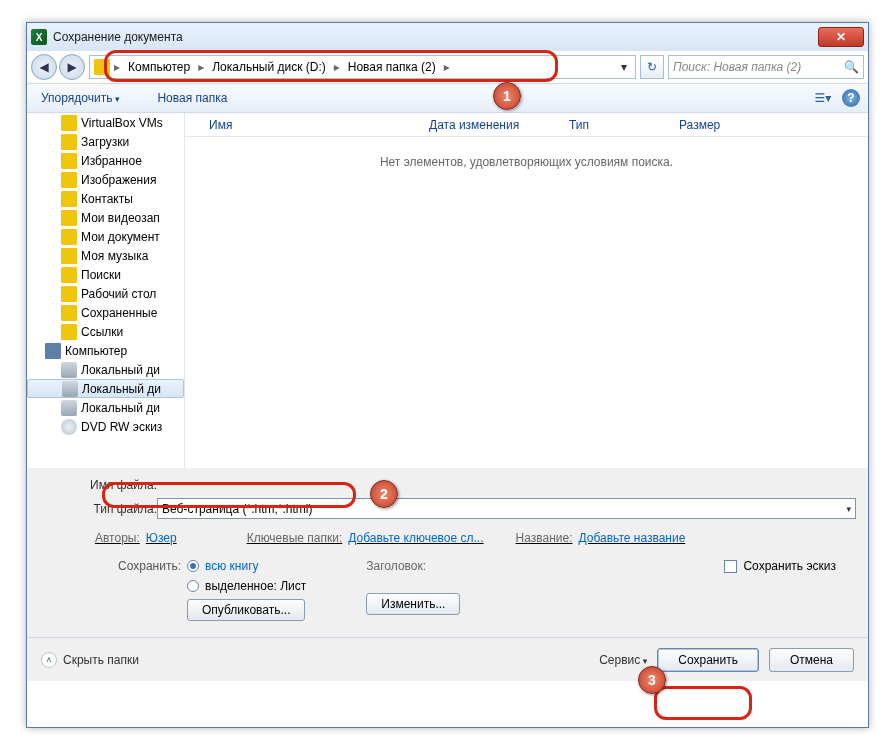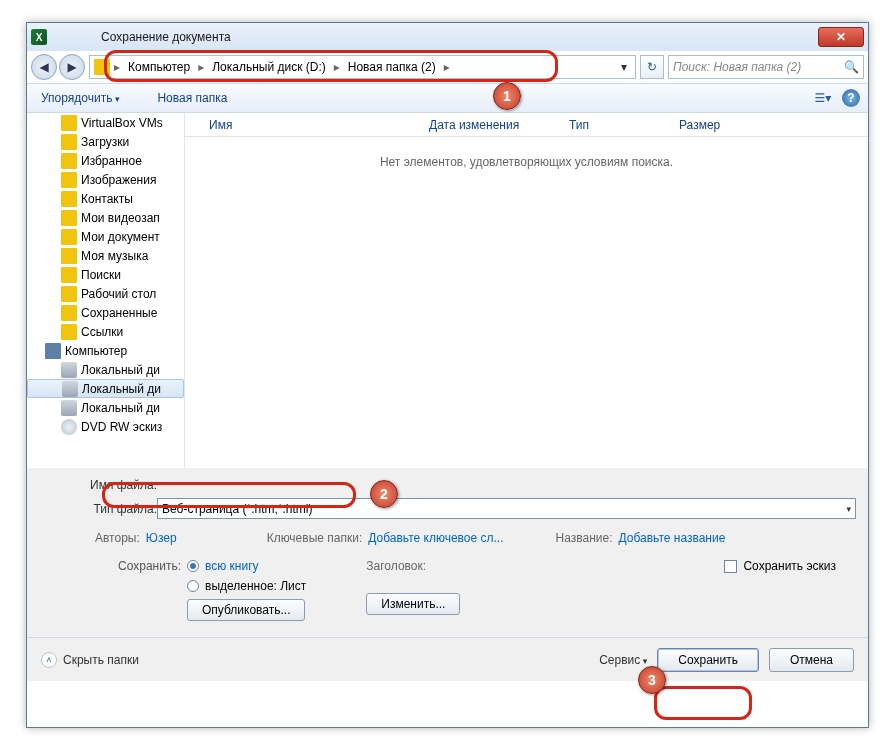--- a/index.html
+++ b/index.html
@@ -1,20 +1,20 @@
 <!DOCTYPE html>
 <html><head>
 <meta charset="utf-8">
 <style>
 * { box-sizing: border-box; margin: 0; padding: 0; font-family: 'Segoe UI', Tahoma, sans-serif; font-size: 12px; }
 body { background: #fff; width: 895px; height: 750px; position: relative; }
 .window { position: absolute; left: 26px; top: 22px; width: 843px; height: 706px; background: #fff; border: 1px solid #5a7aa0; box-shadow: 0 0 8px rgba(0,0,0,0.3); }
 .titlebar { height: 28px; background: linear-gradient(#eaf2fb, #d7e5f5); display: flex; align-items: center; padding: 0 4px; }
 .titlebar .app-icon { width: 16px; height: 16px; background: linear-gradient(135deg,#1a7f37,#0f5323); border-radius: 2px; margin-right: 6px; display:flex;align-items:center;justify-content:center;color:#fff;font-size:10px;font-weight:bold;}
-.titlebar .title { color: #1a1a1a; margin-left: 48px; }
+.titlebar .title { color: #1a1a1a; }
 .titlebar .spacer { flex: 1; }
 .close-btn { width: 46px; height: 20px; background: linear-gradient(#e76d5c,#c0392b); border: 1px solid #8b2416; border-radius: 3px; display:flex;align-items:center;justify-content:center;color:#fff;font-weight:bold;}
 .navbar { height: 32px; display: flex; align-items: center; padding: 2px 4px; gap: 4px; }
 .nav-btns { display:flex; gap:2px; }
 .nav-circle { width: 26px; height: 26px; border-radius: 50%; background: radial-gradient(#eef3f9,#c8d7e8); border:1px solid #8ba4c0; display:flex;align-items:center;justify-content:center;color:#335; }
 .breadcrumb-wrap { flex:1; position:relative; }
 .breadcrumb { height: 24px; border: 1px solid #a9bdd4; background: #fff; display: flex; align-items: center; padding: 0 4px; gap: 2px; }
 .bc-icon { width: 16px; height: 16px; background: #f1c40f; border-radius: 1px; }
 .bc-sep { color: #666; padding: 0 2px; }
 .bc-item { color: #000; padding: 2px 4px; }
@@ -41,21 +41,21 @@
 .tico.spec { background:#f1c40f; position:relative; }
 .filepane { flex:1; display:flex;flex-direction:column; }
 .columns { height: 24px; display:flex; align-items:center; border-bottom:1px solid #e0e6ee; padding-left: 16px;}
 .col { color:#15428b; padding: 0 8px;}
 .empty-msg { color:#666; text-align:center; margin-top: 18px; }
 .form-area { padding: 10px 12px 8px 12px; background:#f0f0f0; }
 .form-row { display:flex;align-items:center;gap:0;margin-bottom:6px;position:relative;}
 .form-label { width: 118px; text-align:right; color:#333;}
 .combo { flex:1; height:21px; border:1px solid #7a94b2; background:#fff; display:flex;align-items:center;padding:0 4px;}
 .combo.drop::after { content:"▾"; margin-left:auto; color:#333; font-size:9px;}
-.meta-row { display:flex; gap: 20px; padding: 6px 0 10px 56px; }
+.meta-row { display:flex; padding: 6px 0 10px 56px; text-decoration: underline; }
 .meta-group { display:flex;align-items:center;gap:6px;}
 .meta-label { color:#666;}
 .meta-link { color:#0066cc;}
 .save-opts { display:flex; padding: 4px 0 8px 56px; gap: 60px;}
 .save-col { display:flex;flex-direction:column;gap:6px;}
 .radio-row { display:flex;align-items:center;gap:6px;}
 .radio-label-hdr { color:#555; width: 86px; text-align:right;}
 .radio { width:12px;height:12px;border:1px solid #6b86a6;border-radius:50%;background:#fff;display:inline-flex;align-items:center;justify-content:center;}
 .radio.on::after { content:"";width:6px;height:6px;background:#3b74b7;border-radius:50%;}
 .checkbox { width:13px;height:13px;border:1px solid #6b86a6;background:#fff;}

